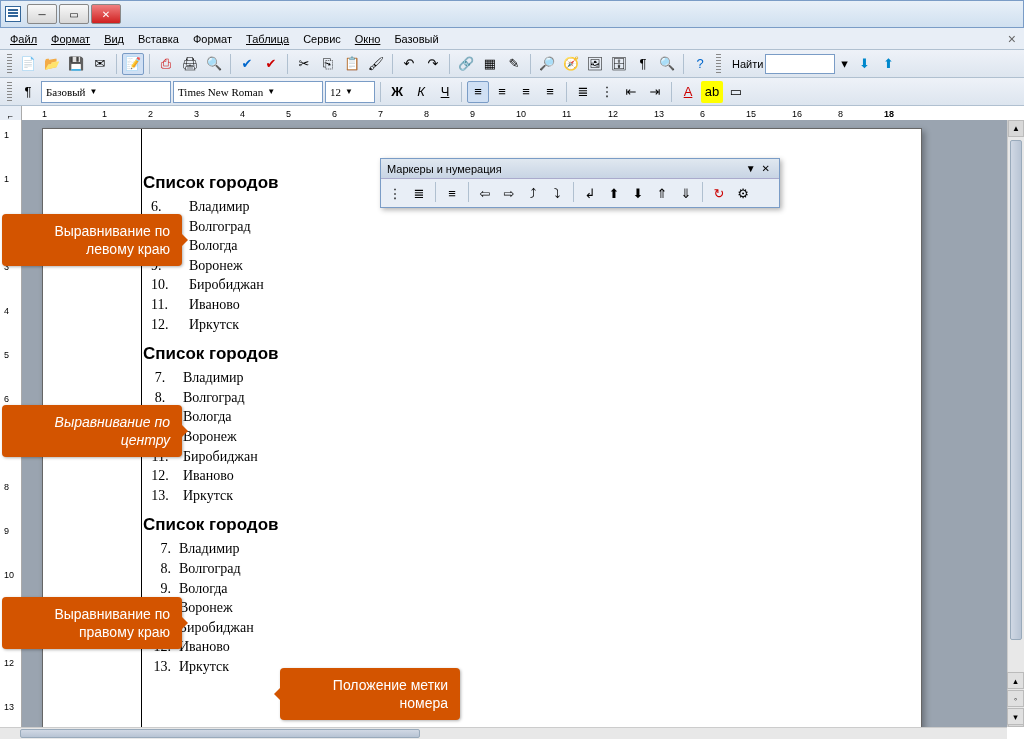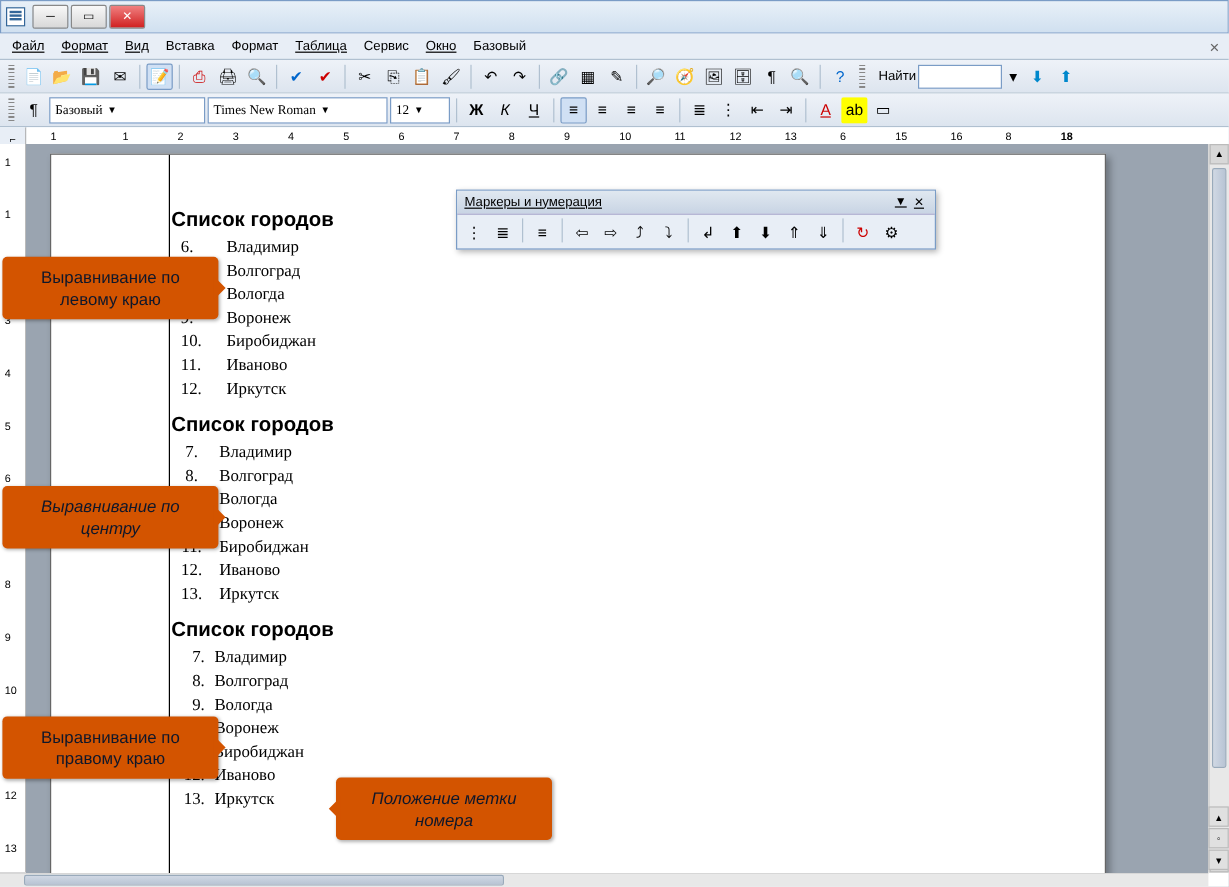--- a/index.html
+++ b/index.html
@@ -47,31 +47,31 @@
 .heading { font-family: Arial, sans-serif; font-weight:bold; font-size:17px; margin-top:10px; margin-bottom:4px; margin-left:10px; }
 .list { font-family: "Times New Roman", serif; font-size:14px; line-height:1.4; }
 .list .item { display:flex; }
 .list.left .num { width:30px; text-align:left; margin-left:18px; }
 .list.center .num { width:30px; text-align:center; margin-left:12px; }
 .list.right .num { width:30px; text-align:right; margin-left:8px; }
 .list .txt { margin-left:8px; }
 
 
 .float-tb { position:absolute; left:380px; top:158px; width:400px; background:#e8eef6; border:1px solid #7a9cc6; box-shadow:2px 2px 5px rgba(0,0,0,0.3); }
-.float-tb .ft-title { height:20px; background:linear-gradient(#e0e8f0,#c8d4e4); border-bottom:1px solid #aac; display:flex; align-items:center; padding:0 6px; font-size:11px;text-decoration:underline; }
+.float-tb .ft-title { height:20px; background:linear-gradient(#e0e8f0,#c8d4e4); border-bottom:1px solid #aac; display:flex; align-items:center; padding:0 6px; font-size:11px; }
 .float-tb .ft-title .spacer { flex:1; }
 .float-tb .ft-title .ft-btn { font-size:10px; padding:0 3px; cursor:default; }
 .float-tb .ft-body { display:flex; padding:3px; gap:2px; }
 
 
-.callout { position:absolute; background:#d35400; color:#0f172a; font-size:14px; padding:8px 12px; border-radius:4px; text-align:center; line-height:1.3; box-shadow:1px 1px 3px rgba(0,0,0,0.3); }
+.callout { position:absolute; background:#d35400; color:#ffffff; font-size:14px; padding:8px 12px; border-radius:4px; text-align:right; line-height:1.3; box-shadow:1px 1px 3px rgba(0,0,0,0.3); }
 .callout.c1 { left:2px; top:214px; width:180px; }
 .callout.c2 { left:2px; top:405px; width:180px;font-style:italic; }
 .callout.c3 { left:2px; top:597px; width:180px; }
-.callout.c4 { left:280px; top:648px; width:180px;font-style:italic; }
+.callout.c4 { left:280px; top:668px; width:180px; }
 .callout::after { content:""; position:absolute; width:0; height:0; }
 .callout.c1::after, .callout.c2::after, .callout.c3::after { right:-16px; top:50%; margin-top:-10px; border:10px solid transparent; border-left-color:#d35400; }
 .callout.c4::after { left:-16px; top:50%; margin-top:-10px; border:10px solid transparent; border-right-color:#d35400; }
 
 
 .vscroll { position:absolute; right:0; top:120px; bottom:12px; width:17px; background:#e8e8e8; border-left:1px solid #ccc; }
 .vscroll .thumb { position:absolute; left:2px; right:2px; top:20px; height:500px; background:linear-gradient(90deg,#d0d8e4,#b8c4d4); border:1px solid #9ab; border-radius:2px; }
 .vscroll .arr { position:absolute; left:0; right:0; height:17px; background:#d8d8d8; border:1px solid #bbb; display:flex;align-items:center;justify-content:center; font-size:8px;}
 .vscroll .arr.up { top:0; } .vscroll .arr.dn { bottom:0; }
 .hscroll { position:absolute; left:0; right:17px; bottom:0; height:12px; background:#e8e8e8; border-top:1px solid #ccc; }

